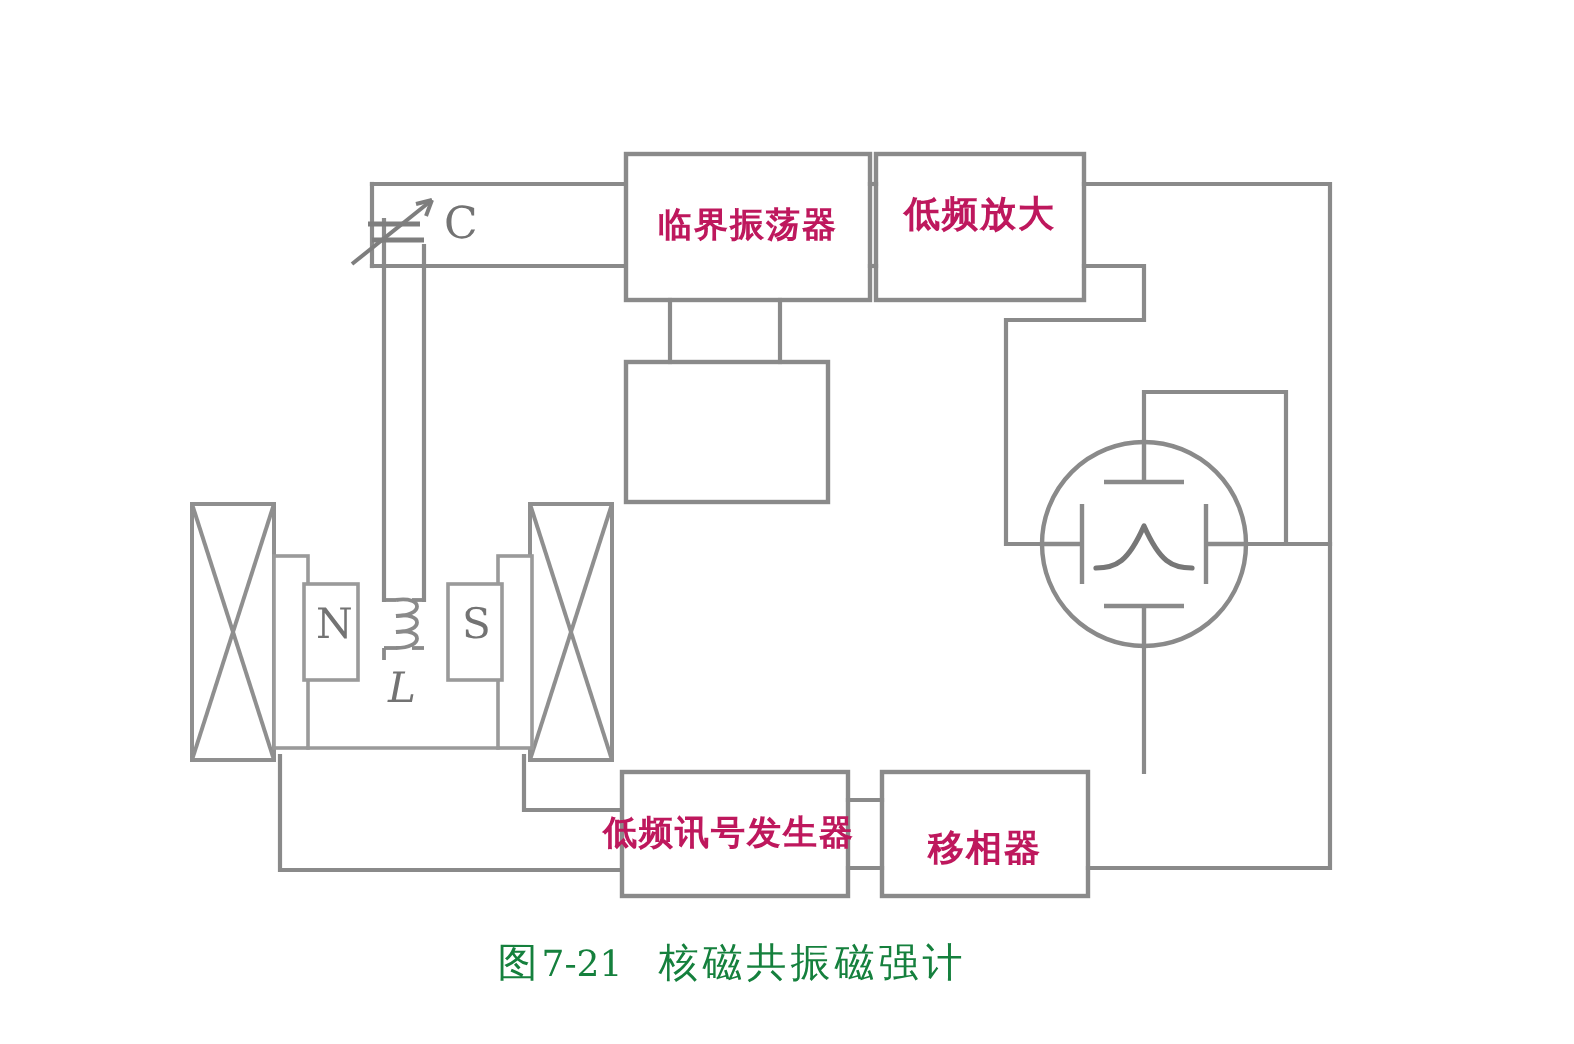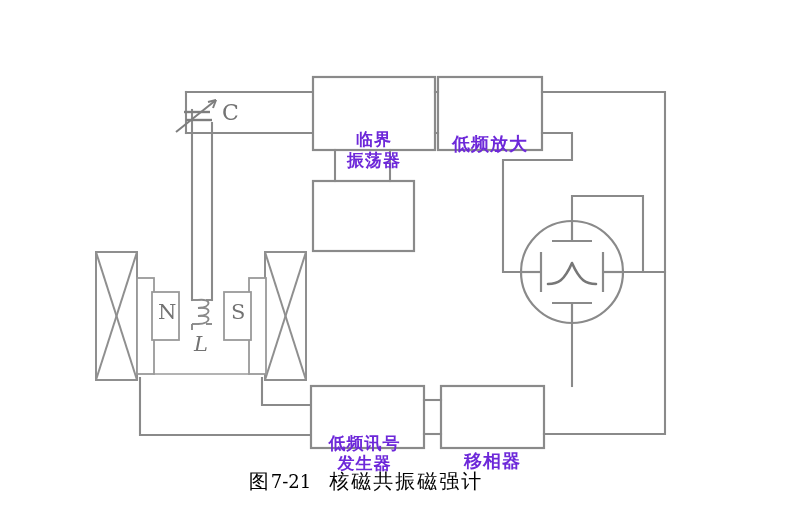--- a/index.html
+++ b/index.html
@@ -92,31 +92,30 @@
   }
   .coilL {
     fill: none;
     stroke: #8a8a8a;
     stroke-width: 1.9;
   }
 
   .box-label {
     position: absolute;
     display: flex;
-    flex-direction: column;
+    flex-direction: row;
     align-items: center;
     justify-content: center;
     text-align: center;
-    color: #6d28d9;
+    color: #be185d;
     font-family: "DejaVu Sans", sans-serif;
     font-weight: 700;
     letter-spacing: 1px;
     line-height: 1.18;
     pointer-events: none;
-    margin-top: 36px;
   }
   .box-label span { display: block; white-space: nowrap; }
   .lbl-two-line { font-size: 17px; }
   .lbl-one-line { font-size: 18px; }
 
   .sym-label {
     position: absolute;
     color: #737373;
     font-family: "DejaVu Serif", serif;
     font-style: italic;
@@ -125,21 +124,21 @@
   .sym-upright {
     font-style: normal;
   }
 
   #caption {
     position: absolute;
     left: 0;
     top: 468px;
     width: 732px;
     text-align: center;
-    color: #000000;
+    color: #15803d;
     font-family: "DejaVu Sans", sans-serif;
     font-size: 20px;
     letter-spacing: 2px;
     white-space: nowrap;
   }
   #caption .cap-num {
     font-family: "DejaVu Serif", serif;
     font-size: 18px;
     letter-spacing: 0px;
   }

